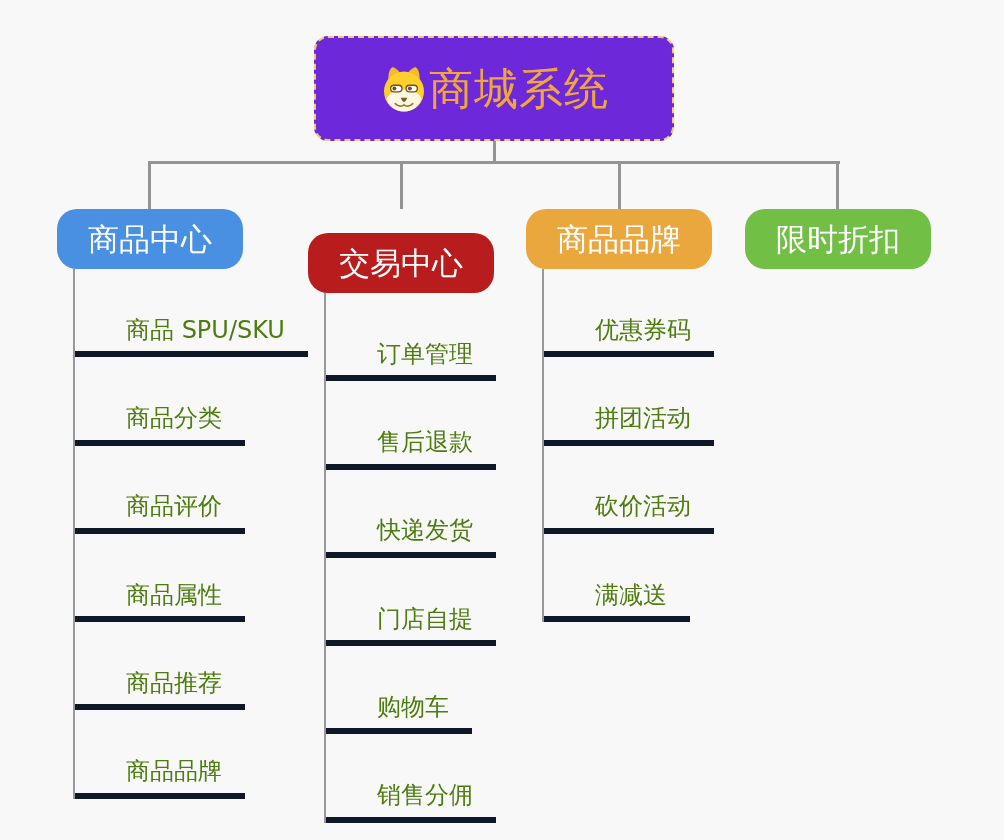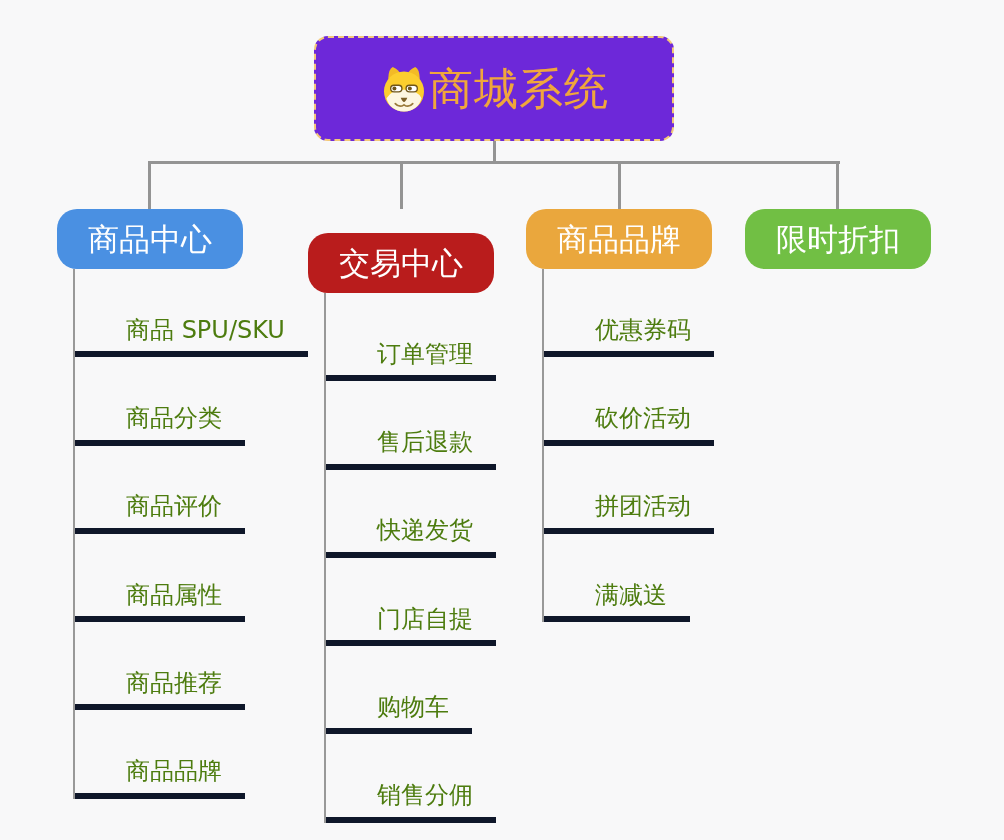--- a/index.html
+++ b/index.html
@@ -115,24 +115,24 @@
     </div>
   </div>
 
   <div class="branch" id="branch-2">
     <div class="bnode" style="background: rgb(234, 167, 61);">商品品牌</div>
     <div class="children">
       <div class="crow">
           <div class="child">优惠券码</div>
         </div>
       <div class="crow">
-          <div class="child">砍价活动</div>
+          <div class="child">拼团活动</div>
         </div>
       <div class="crow">
-          <div class="child">拼团活动</div>
+          <div class="child">砍价活动</div>
         </div>
       <div class="crow">
           <div class="child">满减送</div>
         </div>
     </div>
   </div>
 
   <div class="branch" id="branch-3">
     <div class="bnode" style="background: rgb(113, 191, 68);">限时折扣</div>
   </div>

